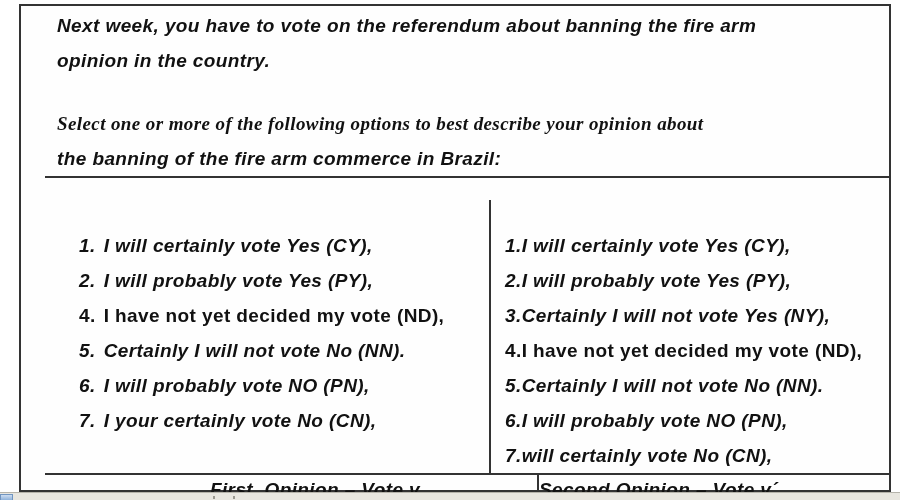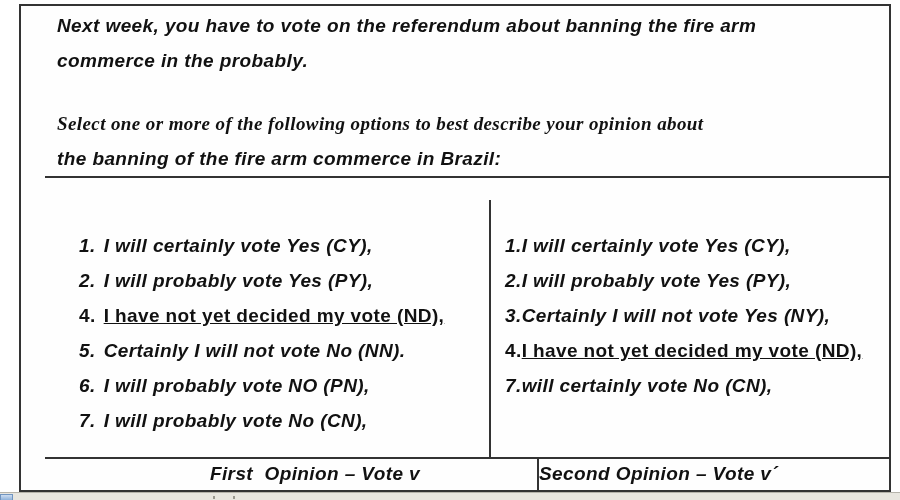--- a/index.html
+++ b/index.html
@@ -35,21 +35,21 @@
     box-sizing:border-box;
     font-weight:bold;font-style:italic;
     font-size:19px;letter-spacing:0.4px;
   }
   .col-first{width:446px;border-right:2px solid #333333;padding:28px 0 0 34px;}
   .col-second{flex:1;padding:28px 0 0 14px;}
   .opt{line-height:35px;white-space:nowrap;}
   .opt .num{display:inline-block;}
   .col-first .opt .num{margin-right:8px;}
   .col-second .opt .num{margin-right:0px;}
-  .opt.plain{font-style:normal;text-decoration:underline;}
+  .opt.plain{font-style:normal;}
   .cell-footer{
     box-sizing:border-box;
     height:33px;
     border-top:2px solid #333333;
     display:flex;
     font-weight:bold;font-style:italic;
     font-size:19px;letter-spacing:0.4px;
   }
   .foot-first{
     box-sizing:border-box;
@@ -73,41 +73,43 @@
 </style>
 </head>
 <body>
 
 <div class="page">
 
   <div class="doc-table">
 
     <div class="cell-header">
       <div>Next week, you have to vote on the referendum about banning the fire arm</div>
-      <div>commerce in the probably.</div>
+      <div>opinion in the country.</div>
       <div class="para2">Select one or more of the following options to best describe your opinion about</div>
       <div>the banning of the fire arm commerce in Brazil:</div>
     </div>
 
     <div class="cell-body">
 
       <div class="col col-first">
         <div class="opt"><span class="num">1.</span><span>I will certainly vote Yes (CY),</span></div>
         <div class="opt"><span class="num">2.</span><span>I will probably vote Yes (PY),</span></div>
         <div class="opt plain"><span class="num">4.</span><span>I have not yet decided my vote (ND),</span></div>
         <div class="opt"><span class="num">5.</span><span>Certainly I will not vote No (NN).</span></div>
         <div class="opt"><span class="num">6.</span><span>I will probably vote NO (PN),</span></div>
-        <div class="opt"><span class="num">7.</span><span>I will probably vote No (CN),</span></div>
+        <div class="opt"><span class="num">7.</span><span>I your certainly vote No (CN),</span></div>
       </div>
 
       <div class="col col-second">
         <div class="opt"><span class="num">1.</span><span>I will certainly vote Yes (CY),</span></div>
         <div class="opt"><span class="num">2.</span><span>I will probably vote Yes (PY),</span></div>
         <div class="opt"><span class="num">3.</span><span>Certainly I will not vote Yes (NY),</span></div>
         <div class="opt plain"><span class="num">4.</span><span>I have not yet decided my vote (ND),</span></div>
+        <div class="opt"><span class="num">5.</span><span>Certainly I will not vote No (NN).</span></div>
+        <div class="opt"><span class="num">6.</span><span>I will probably vote NO (PN),</span></div>
         <div class="opt"><span class="num">7.</span><span>will certainly vote No (CN),</span></div>
       </div>
 
     </div>
 
     <div class="cell-footer">
       <div class="foot-first">First  Opinion – Vote v</div>
       <div class="foot-second">Second Opinion – Vote v´</div>
     </div>
 

